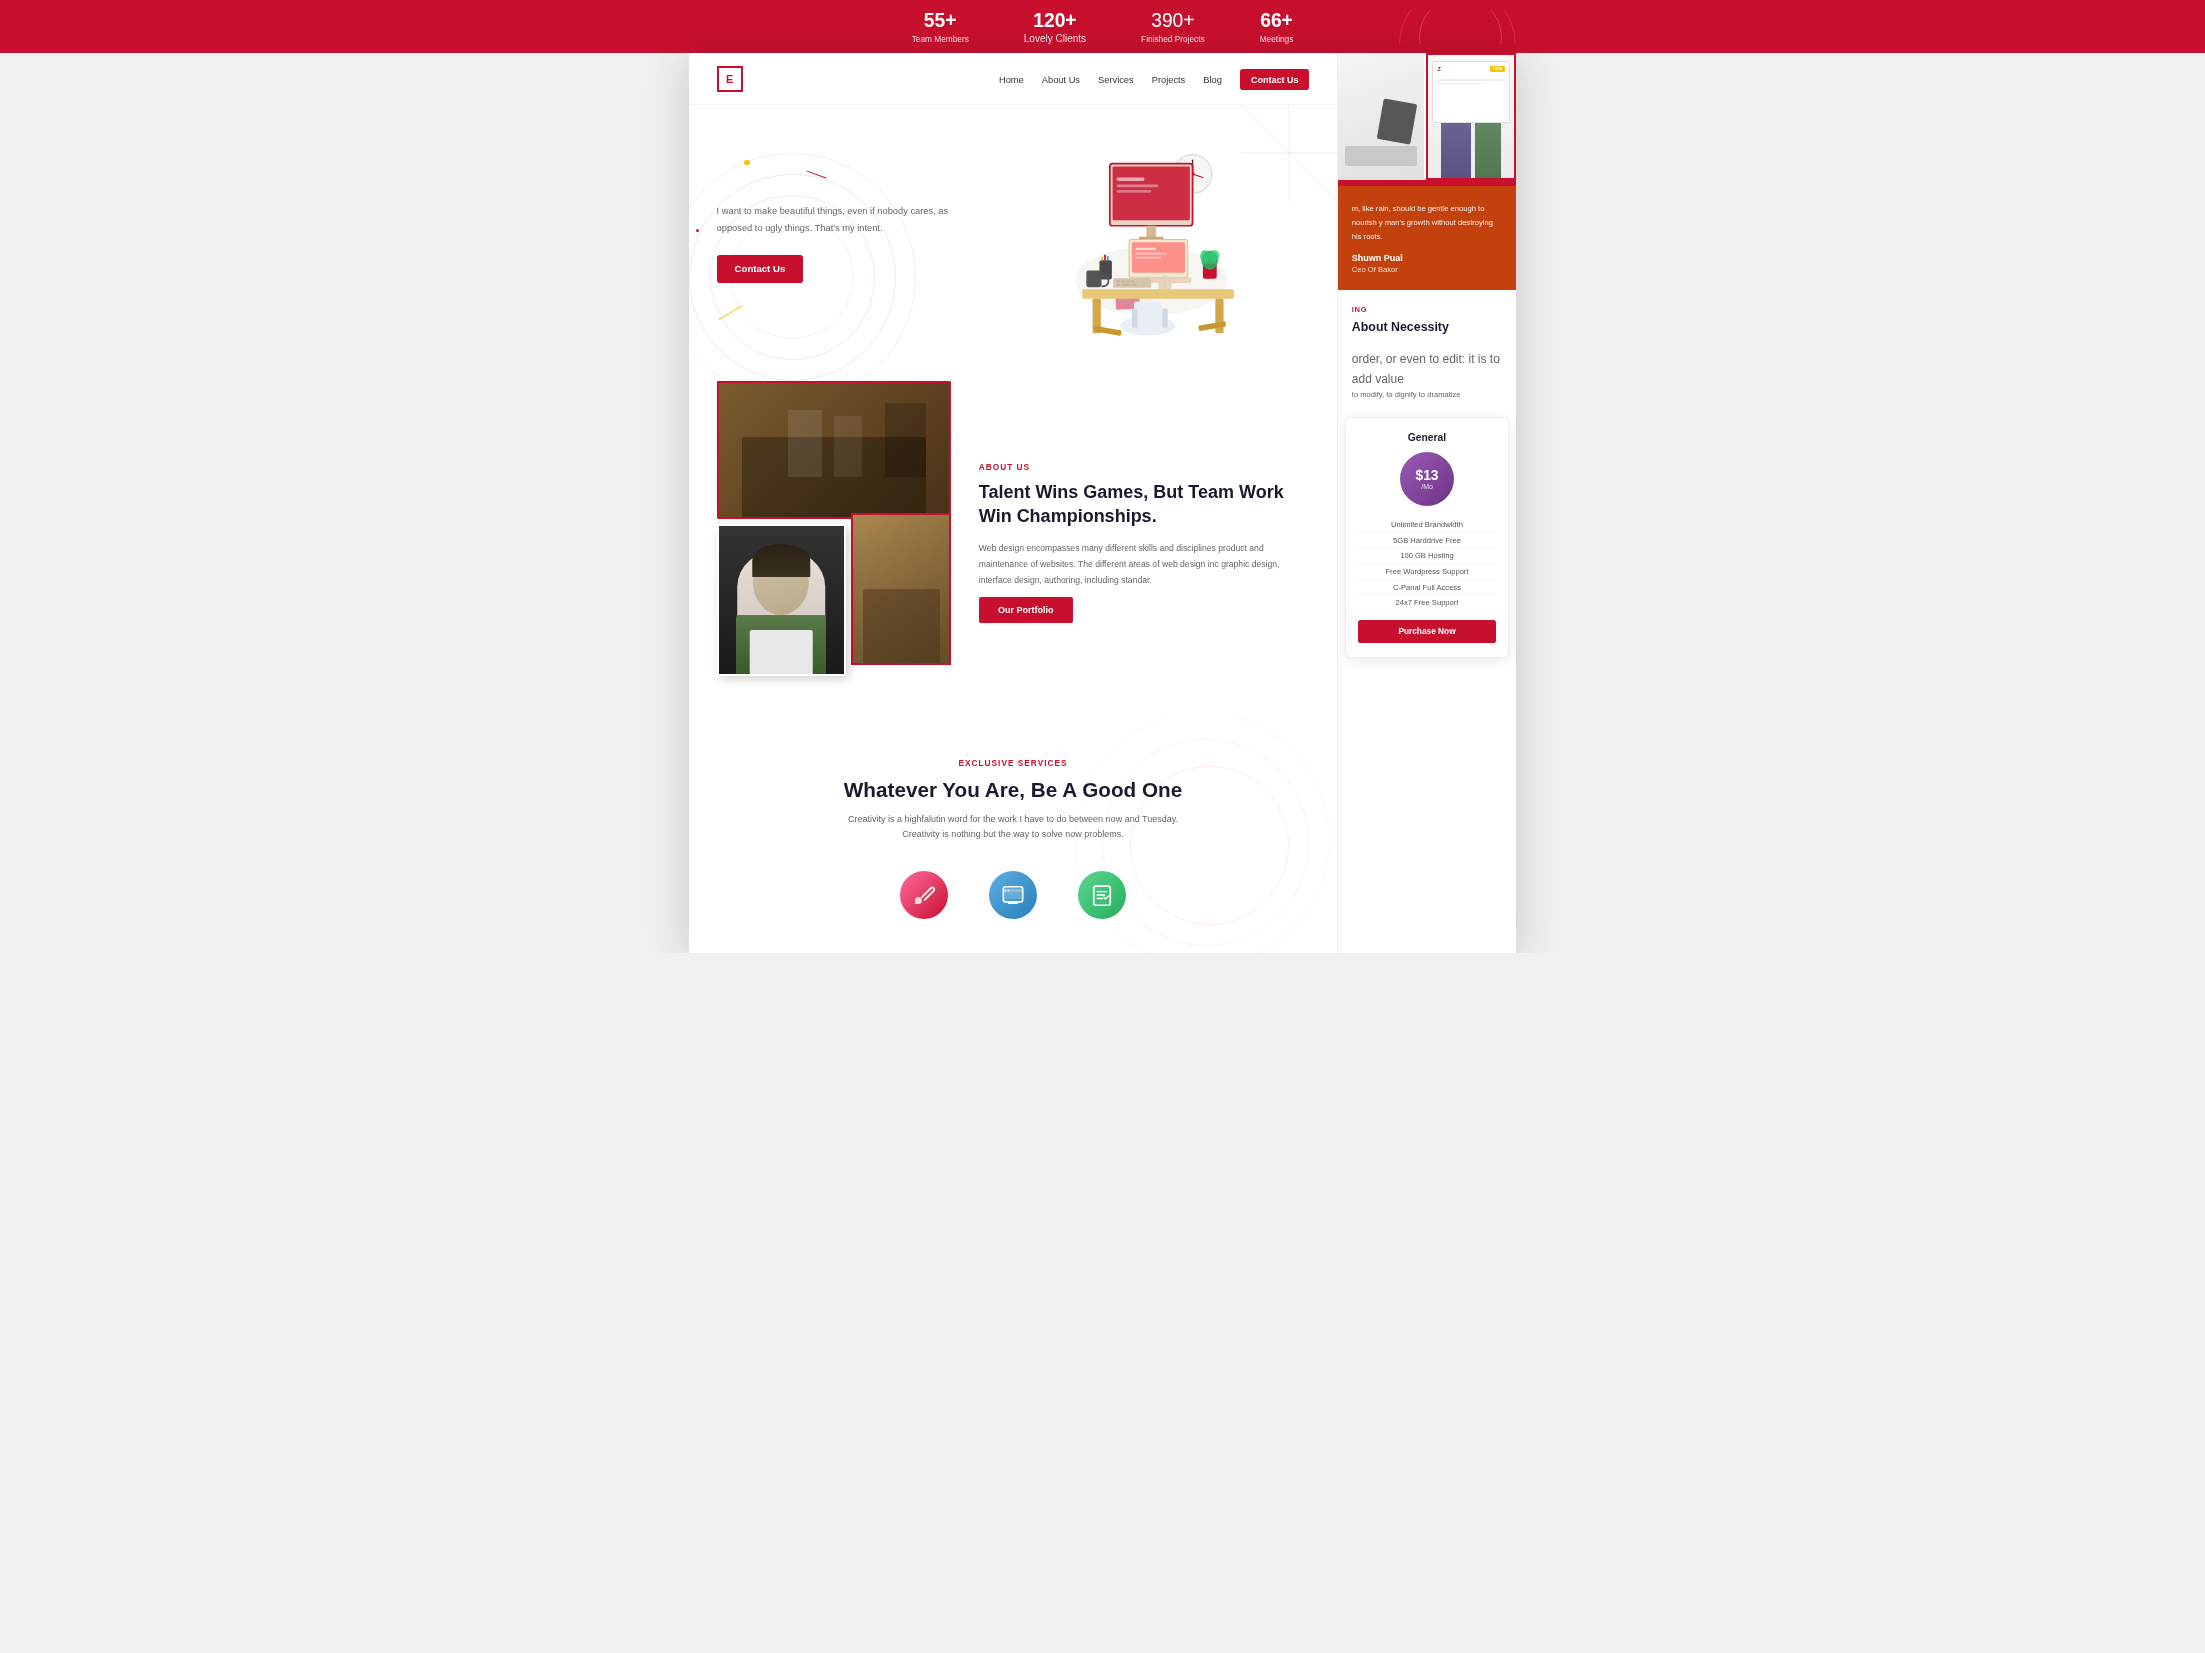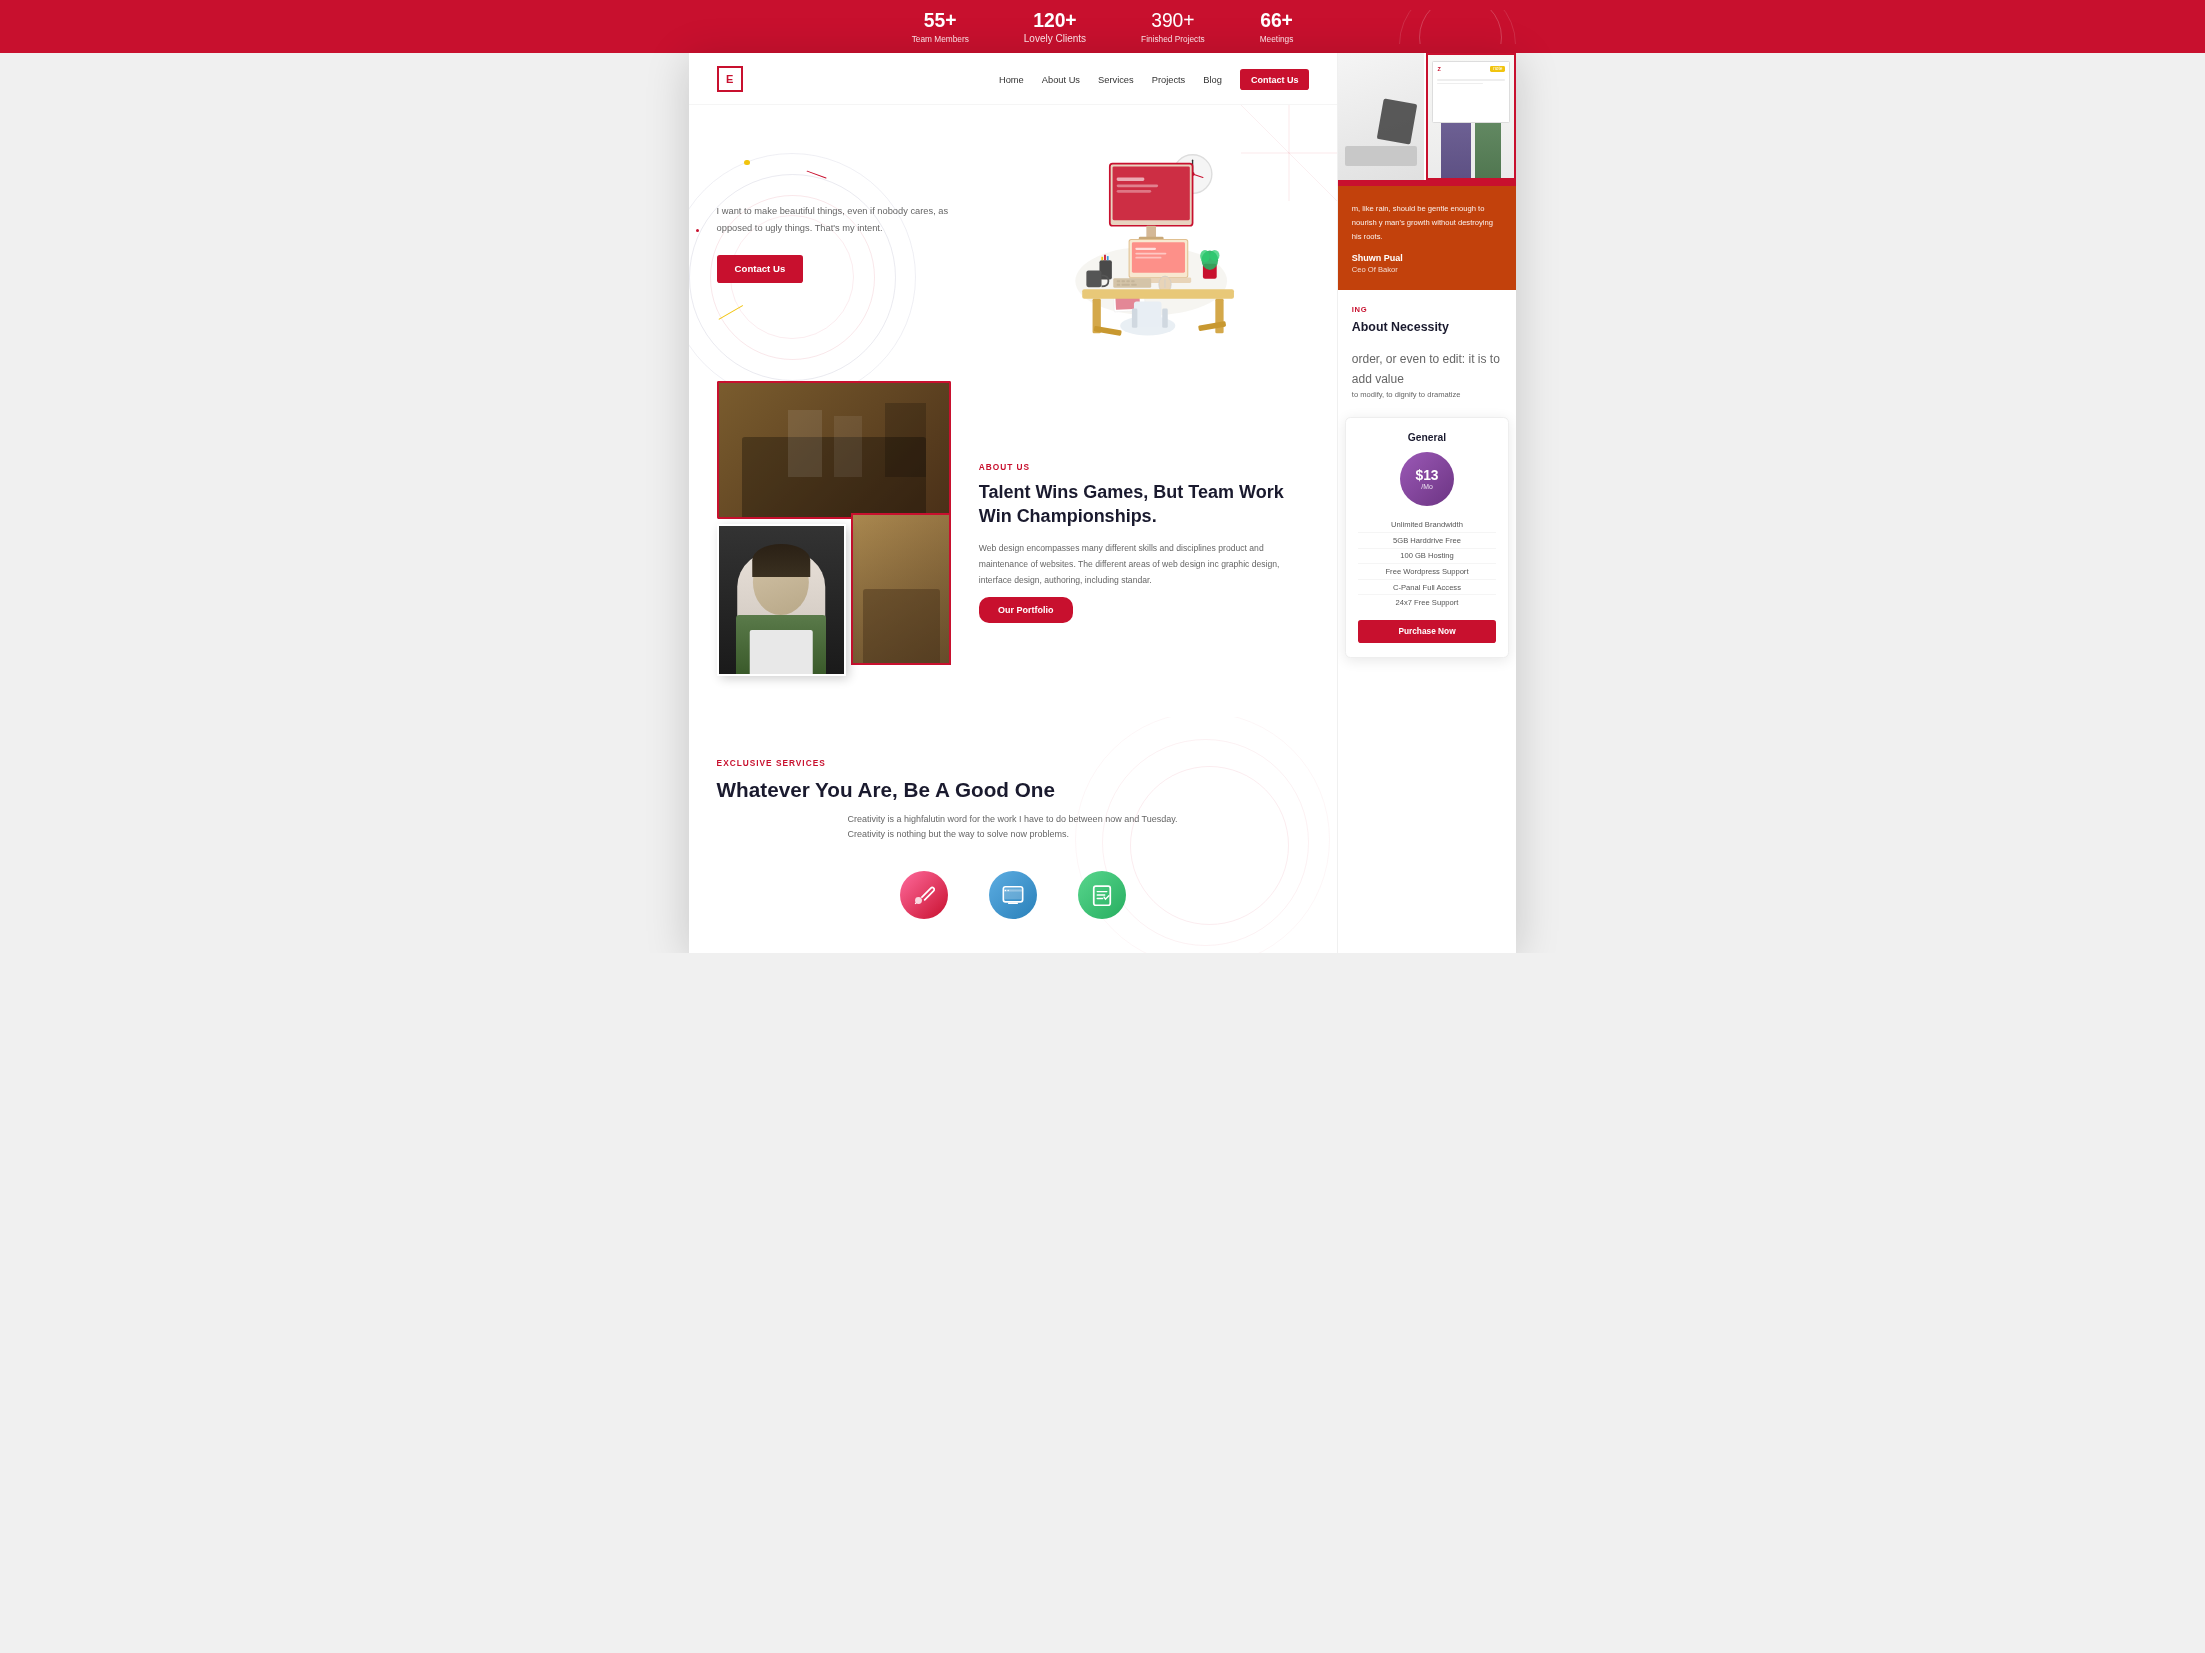--- a/index.html
+++ b/index.html
@@ -181,25 +181,25 @@
 
             <div style="position:absolute;bottom:0;left:10%;width:80%;height:50%;background:rgba(60,40,20,0.4);border-radius:2.8px 2.8px 0 0;"></div>
           </div>
         </div>
       </div>
 
       <div style="flex:1;padding:27.6px 27.6px 0 13.8px;">
         <p style="color:#c8102e;font-size:8.3px;font-weight:700;text-transform:uppercase;letter-spacing:1px;margin-bottom:8.3px;">ABOUT US</p>
         <h2 style="font-size:18px;font-weight:800;color:#1a1a2e;line-height:1.35;margin-bottom:12.4px;">Talent Wins Games, But Team Work Win Championships.</h2>
         <p style="font-size:8.6px;color:#666;line-height:1.85;margin-bottom:8.3px;">Web design encompasses many different skills and disciplines product and maintenance of websites. The different areas of web design inc graphic design, interface design, authoring, including standar.</p>
-        <button style="background:#c8102e;color:#fff;border:none;padding:8.3px 19.3px;border-radius:10px;font-size:9px;font-weight:600;cursor:pointer;">Our Portfolio</button>
+        <button style="background:#c8102e;color:#fff;border:none;padding:8.3px 19.3px;border-radius:2px;font-size:9px;font-weight:600;cursor:pointer;">Our Portfolio</button>
       </div>
     </section>
 
-    <section style="padding:41px 27.6px 34px;background:#fff;text-align:left;position:relative;overflow:hidden;">
+    <section style="padding:41px 27.6px 34px;background:#fff;text-align:center;position:relative;overflow:hidden;">
 
       <div style="position:absolute;right:27.6px;bottom:6.9px;width:207px;height:207px;border:1.4px solid rgba(200,16,46,0.06);border-radius:50%;pointer-events:none;"></div>
       <div style="position:absolute;right:6.9px;bottom:-13.8px;width:255px;height:255px;border:1.4px solid rgba(200,16,46,0.04);border-radius:50%;pointer-events:none;"></div>
       <div style="position:absolute;right:48px;bottom:27.6px;width:159px;height:159px;border:1.4px solid rgba(200,16,46,0.08);border-radius:50%;pointer-events:none;"></div>
 
       <p style="color:#c8102e;font-size:8.3px;font-weight:700;text-transform:uppercase;letter-spacing:1px;margin-bottom:9.6px;">EXCLUSIVE SERVICES</p>
       <h2 style="font-size:20.7px;font-weight:800;color:#1a1a2e;margin-bottom:9.6px;">Whatever You Are, Be A Good One</h2>
       <p style="font-size:9px;color:#666;max-width:331px;margin:0 auto 27.6px;line-height:1.75;">Creativity is a highfalutin word for the work I have to do between now and Tuesday. Creativity is nothing but the way to solve now problems.</p>
 
       <div style="display:flex;justify-content:center;gap:41px;position:relative;z-index:2;">

